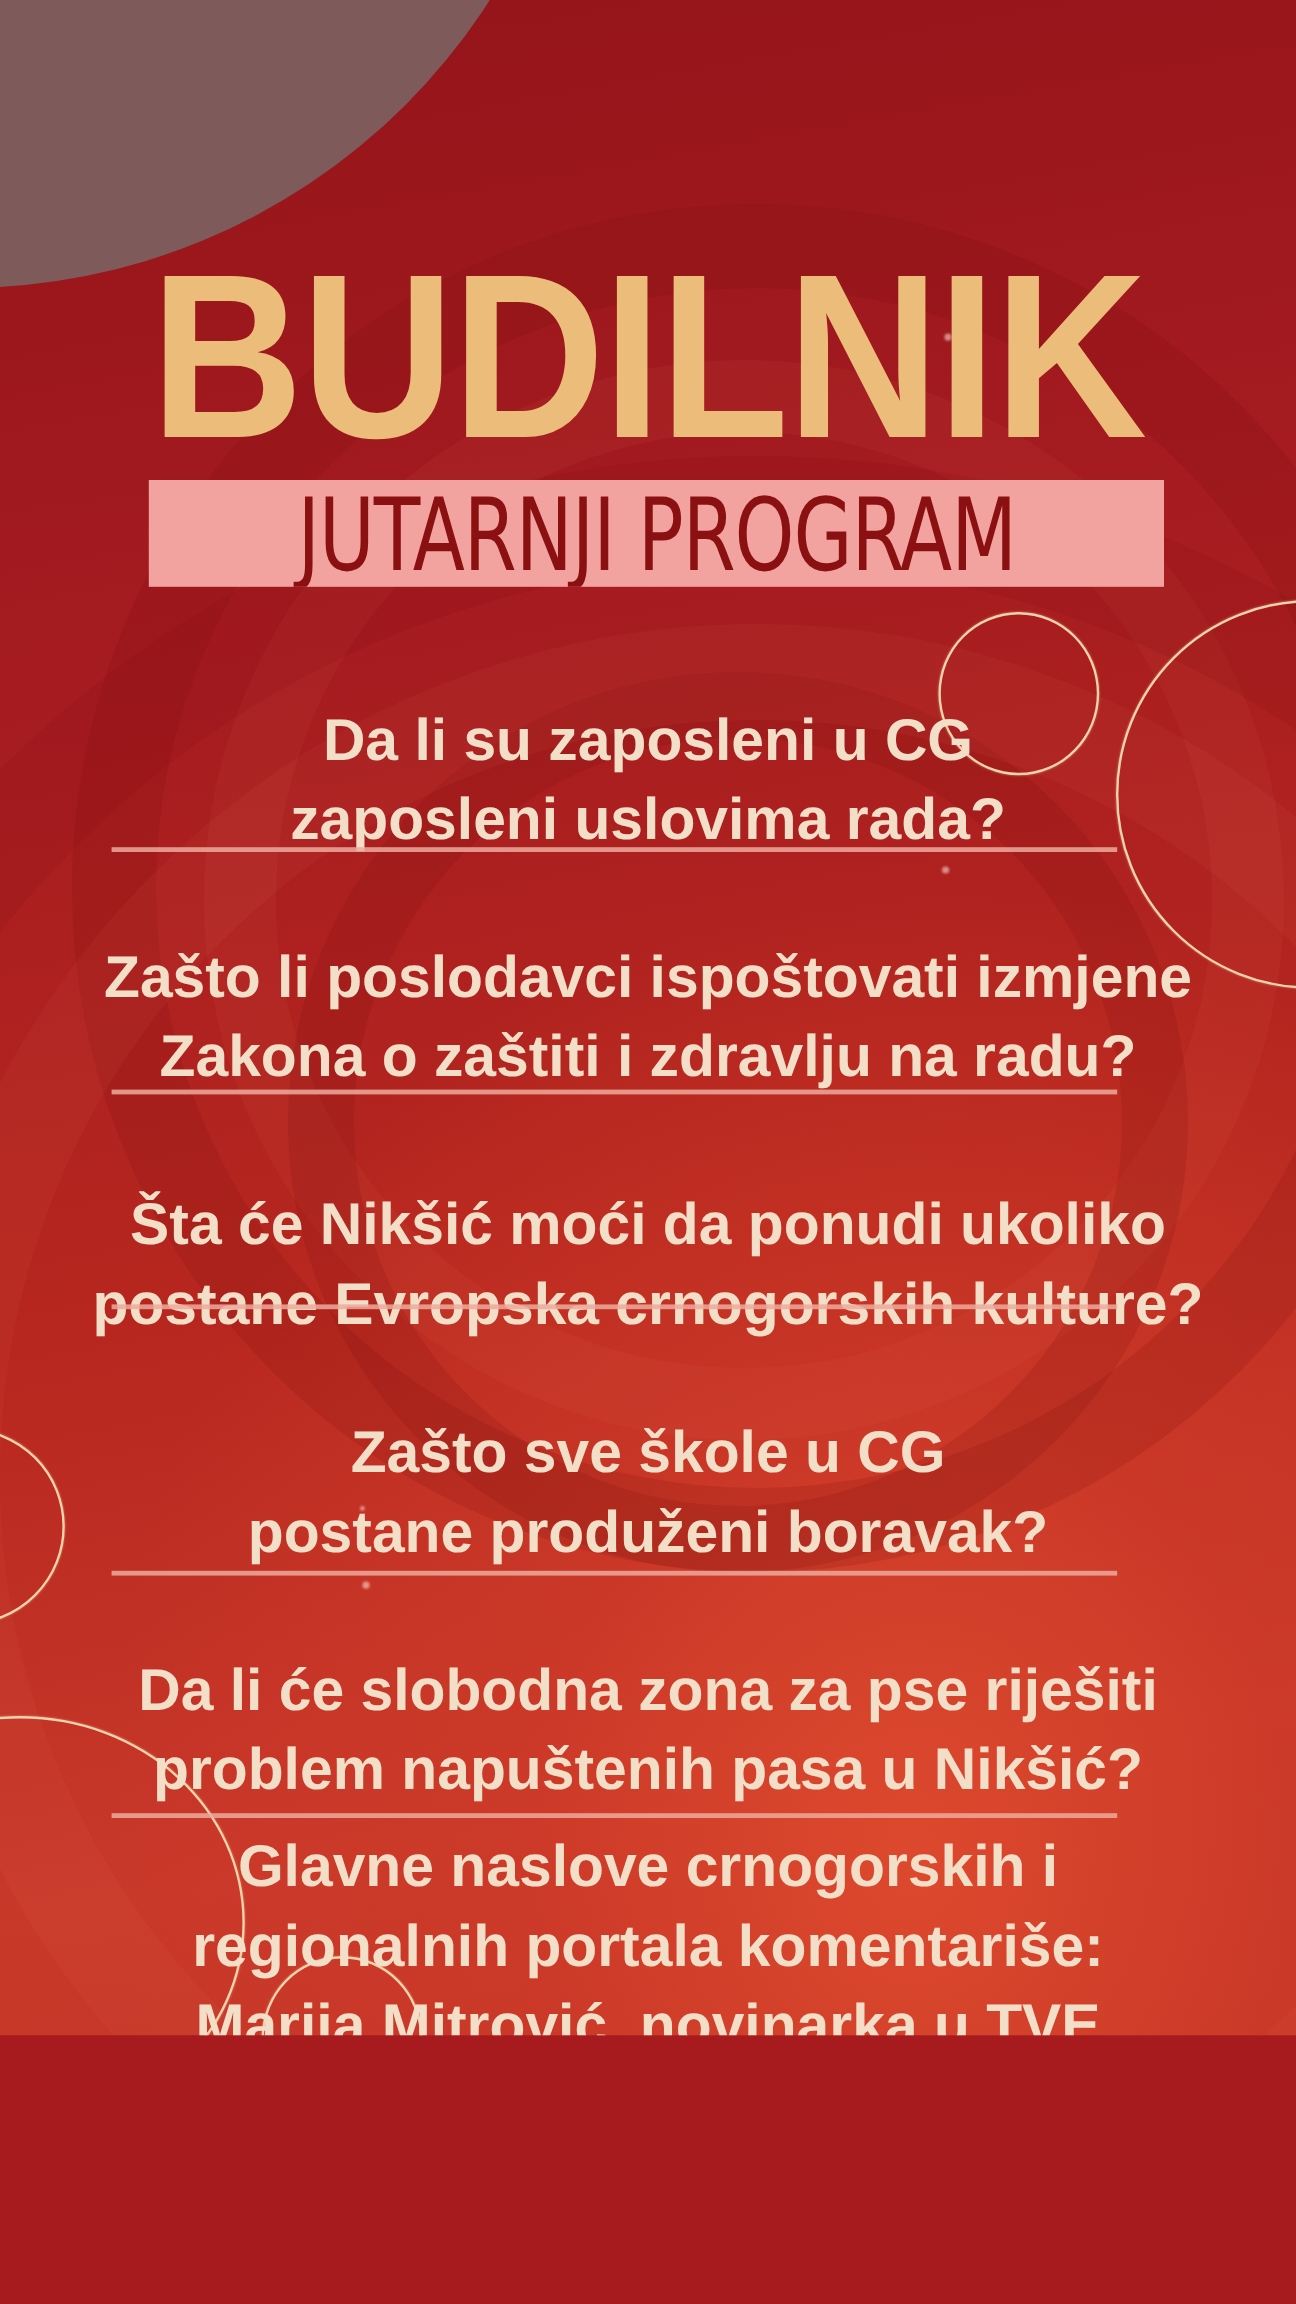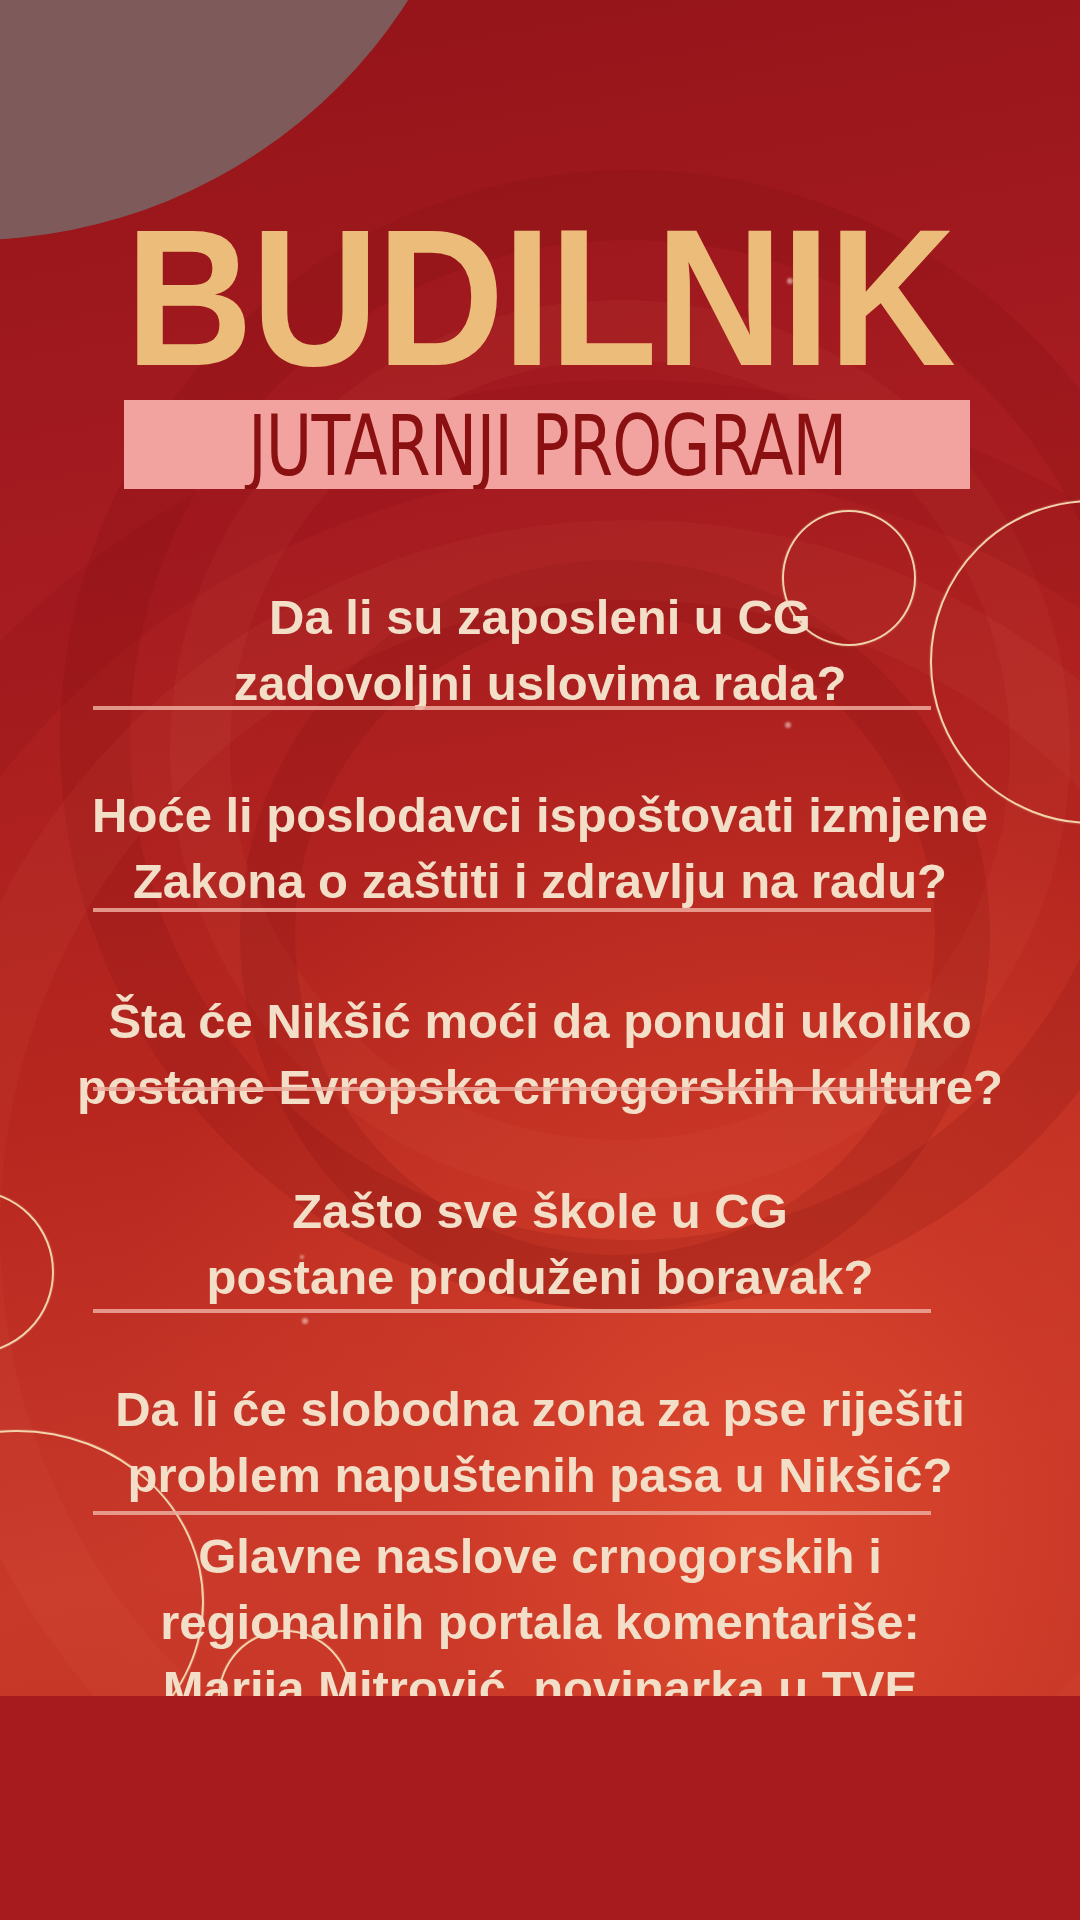--- a/index.html
+++ b/index.html
@@ -72,26 +72,26 @@
   <div class="speck" style="left:300px; top:1255px; width:4px; height:4px;"></div>
 
   <div class="title"><span>BUDILNIK</span></div>
 
   <div class="subtitle-box">
     <span>JUTARNJI PROGRAM</span>
   </div>
 
   <div class="q" style="top:545px;">
     <div>Da li su zaposleni u CG</div>
-    <div>zadovoljni uslovima rada?</div>
+    <div>zaposleni uslovima rada?</div>
   </div>
   <div class="divider" style="top:706px;"></div>
 
   <div class="q" style="top:743px;">
-    <div>Hoće li poslodavci ispoštovati izmjene</div>
+    <div>Zašto li poslodavci ispoštovati izmjene</div>
     <div>Zakona o zaštiti i zdravlju na radu?</div>
   </div>
   <div class="divider" style="top:908px;"></div>
 
   <div class="q" style="top:949px;">
     <div>Šta će Nikšić moći da ponudi ukoliko</div>
     <div>postane Evropska crnogorskih kulture?</div>
   </div>
   <div class="divider" style="top:1087px;"></div>
 

